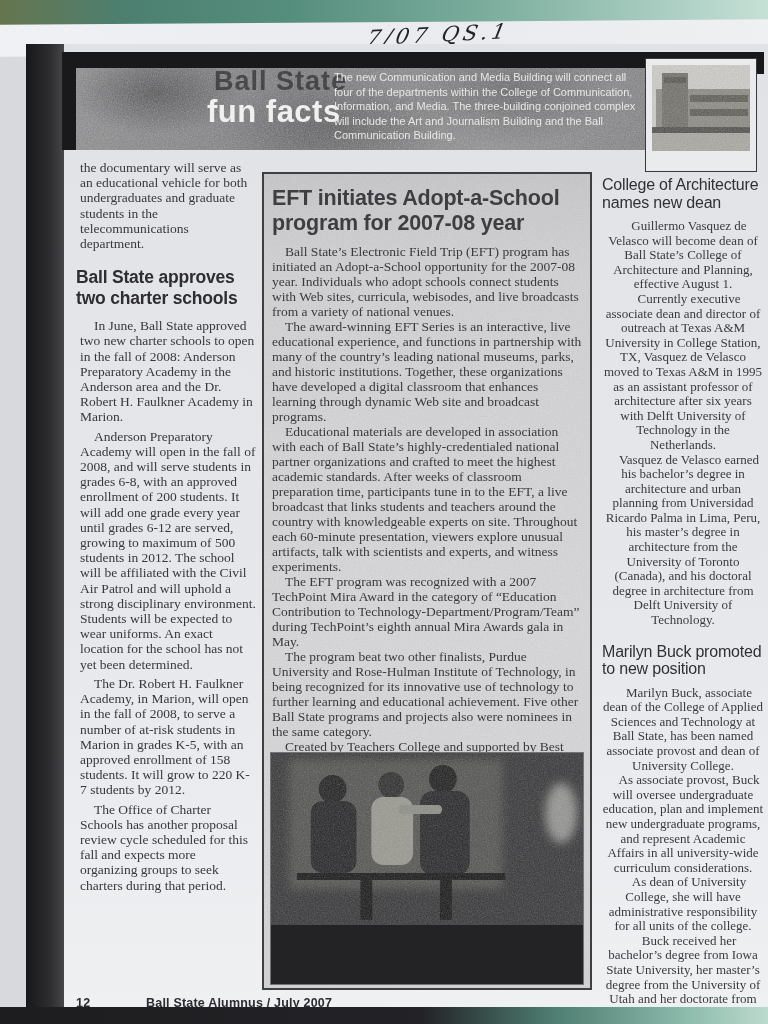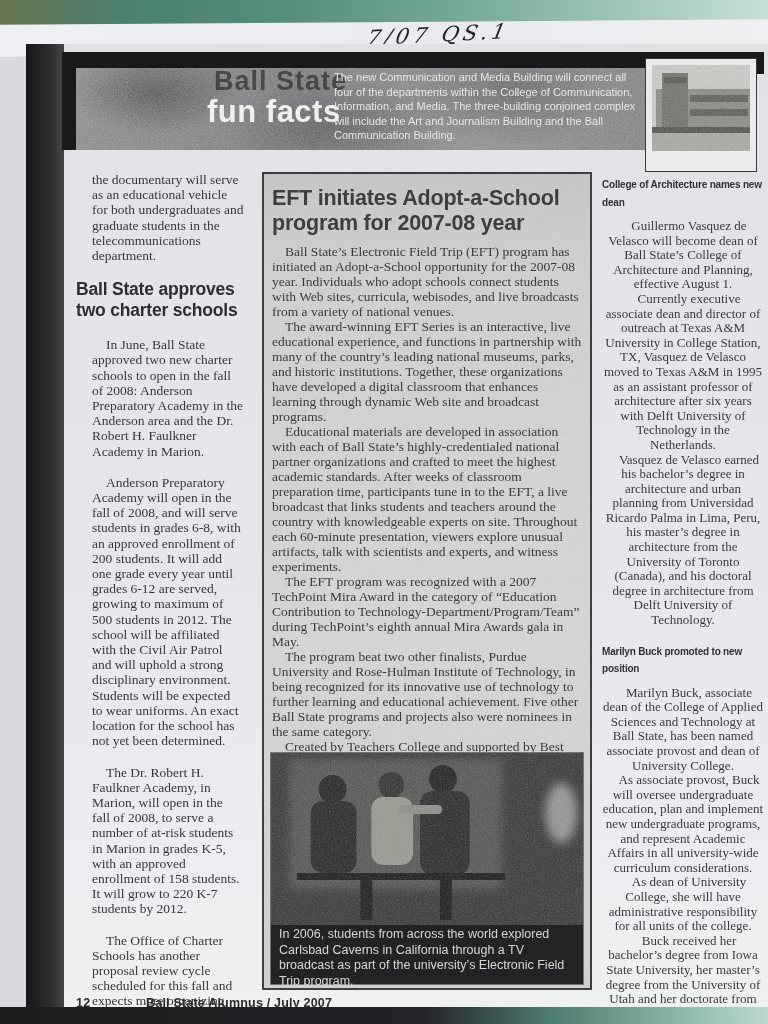--- a/index.html
+++ b/index.html
@@ -39,40 +39,40 @@
     color:#f0f0ee;letter-spacing:.5px;}
   .blurb{position:absolute;left:258px;top:2px;width:306px;font-size:11px;line-height:14.6px;
     color:#e7e7e5;}
   
   .bframe{position:absolute;left:645px;top:58px;width:112px;height:114px;
     background:#eaebed;border:1px solid #39393c;box-sizing:border-box;padding:6px 6px 0 6px;}
   .bphoto{width:98px;height:86px;display:block;}
   
   .left-col{position:absolute;left:76px;top:156px;width:184px;}
   .body-text{font-family:"Liberation Serif",serif;font-size:13.5px;line-height:15.2px;
-    color:#38383c;margin:16px;text-indent:14px;}
+    color:#38383c;margin:4px;text-indent:14px;}
   .no-indent{text-indent:0;}
   h2.col-head{font-size:17.5px;line-height:21px;font-weight:bold;color:#2e2e32;
     margin:16px 0 9px 0;letter-spacing:-0.2px;}
   
   .mid-box{position:absolute;left:262px;top:172px;width:330px;height:818px;box-sizing:border-box;
     border:2px solid #3f3f42;padding:10px 8px;
     background:linear-gradient(180deg,#c7c7ca 0%,#d2d2d4 12%,#d8d8da 55%,#d3d3d5 100%);}
   .box-grain{opacity:.22;}
   .mid-title{position:relative;font-size:21.5px;line-height:24.5px;font-weight:bold;
     color:#3e3e42;margin:2px 0 9px 0;letter-spacing:-0.2px;}
   .mid-box p.mid-p{position:relative;font-family:"Liberation Serif",serif;font-size:13.5px;
     line-height:15px;color:#3a3a3e;margin:0;text-indent:13px;}
   .photo-block{position:absolute;left:6px;top:578px;width:314px;height:233px;box-sizing:border-box;
     border:1px solid #737376;background:#232325;}
   .eft-photo{width:100%;height:172px;display:block;}
   .caption{margin:2px 8px 0 8px;font-size:12.5px;line-height:15.5px;color:#d8d8d5;text-indent:0;}
   
   .right-col{position:absolute;left:602px;top:176px;width:162px;}
-  h2.right-head{font-size:10px;line-height:17.5px;font-weight:bold;color:#313135;
+  h2.right-head{font-size:16px;line-height:17.5px;font-weight:normal;color:#313135;
     margin:0 0 8px 0;letter-spacing:-0.2px;}
   .right-col p{font-family:"Liberation Serif",serif;font-size:13px;line-height:14.6px;
     color:#3a3a3e;margin:0;text-indent:12px;text-align:center;}
   .right-art2{margin-top:15px;}
   
   .footer{position:absolute;left:76px;top:996px;font-size:12.5px;font-weight:bold;
     color:#2c2c30;letter-spacing:.2px;}
   .footer .pub{margin-left:12px;padding-left:40px;}
 </style>
 </head>
@@ -158,21 +158,20 @@
         <rect x="101" y="44" width="42" height="68" rx="12" fill="#98988f"></rect>
         <circle cx="173" cy="26" r="14" fill="#1b1b1c"></circle>
         <rect x="150" y="38" width="50" height="84" rx="13" fill="#242426"></rect>
         <rect x="128" y="52" width="44" height="9" rx="4" fill="#8d8d86"></rect>
         <ellipse cx="292" cy="60" rx="16" ry="30" fill="#b4b4b0" opacity="0.75" filter="url(#blurA)"></ellipse>
         <rect x="26" y="120" width="210" height="7" fill="#131314"></rect>
         <rect x="90" y="127" width="12" height="40" fill="#141415"></rect>
         <rect x="170" y="127" width="12" height="40" fill="#141415"></rect>
         <rect width="314" height="172" filter="url(#nz)" opacity="0.35"></rect>
       </svg>
-      <p class="caption">In 2006, students from across the world explored Carlsbad Caverns in California through a TV broadcast as part of the university’s Electronic Field Trip program.</p>
     </div>
   </div>
 
   <div class="right-col">
     <section>
       <h2 class="right-head">College of Architecture names new dean</h2>
       <p>Guillermo Vasquez de Velasco will become dean of Ball State’s College of Architecture and Planning, effective August 1.</p>
       <p>Currently executive associate dean and director of outreach at Texas A&amp;M University in College Station, TX, Vasquez de Velasco moved to Texas A&amp;M in 1995 as an assistant professor of architecture after six years with Delft University of Technology in the Netherlands.</p>
       <p>Vasquez de Velasco earned his bachelor’s degree in architecture and urban planning from Universidad Ricardo Palma in Lima, Peru, his master’s degree in architecture from the University of Toronto (Canada), and his doctoral degree in architecture from Delft University of Technology.</p>
     </section>

